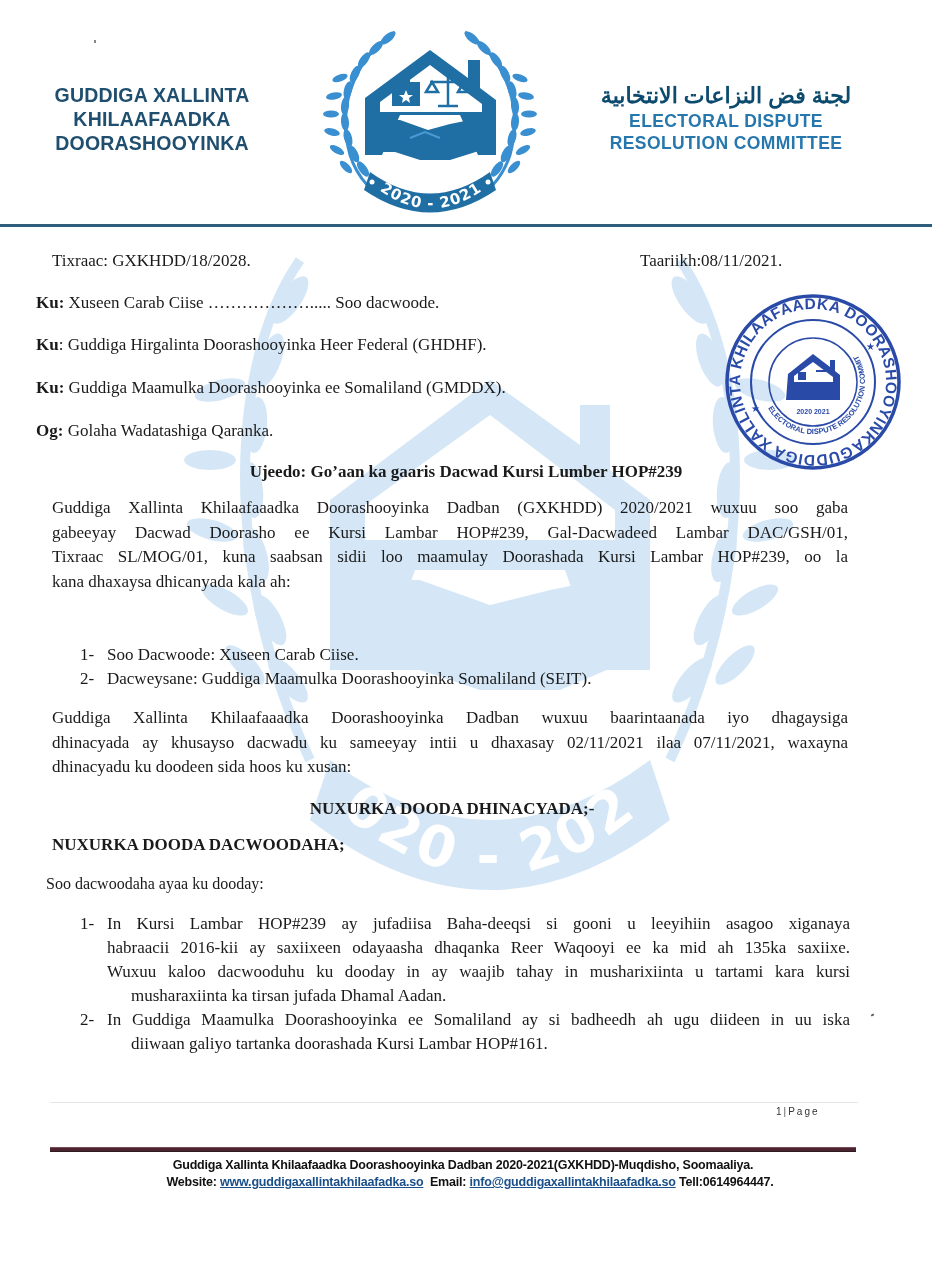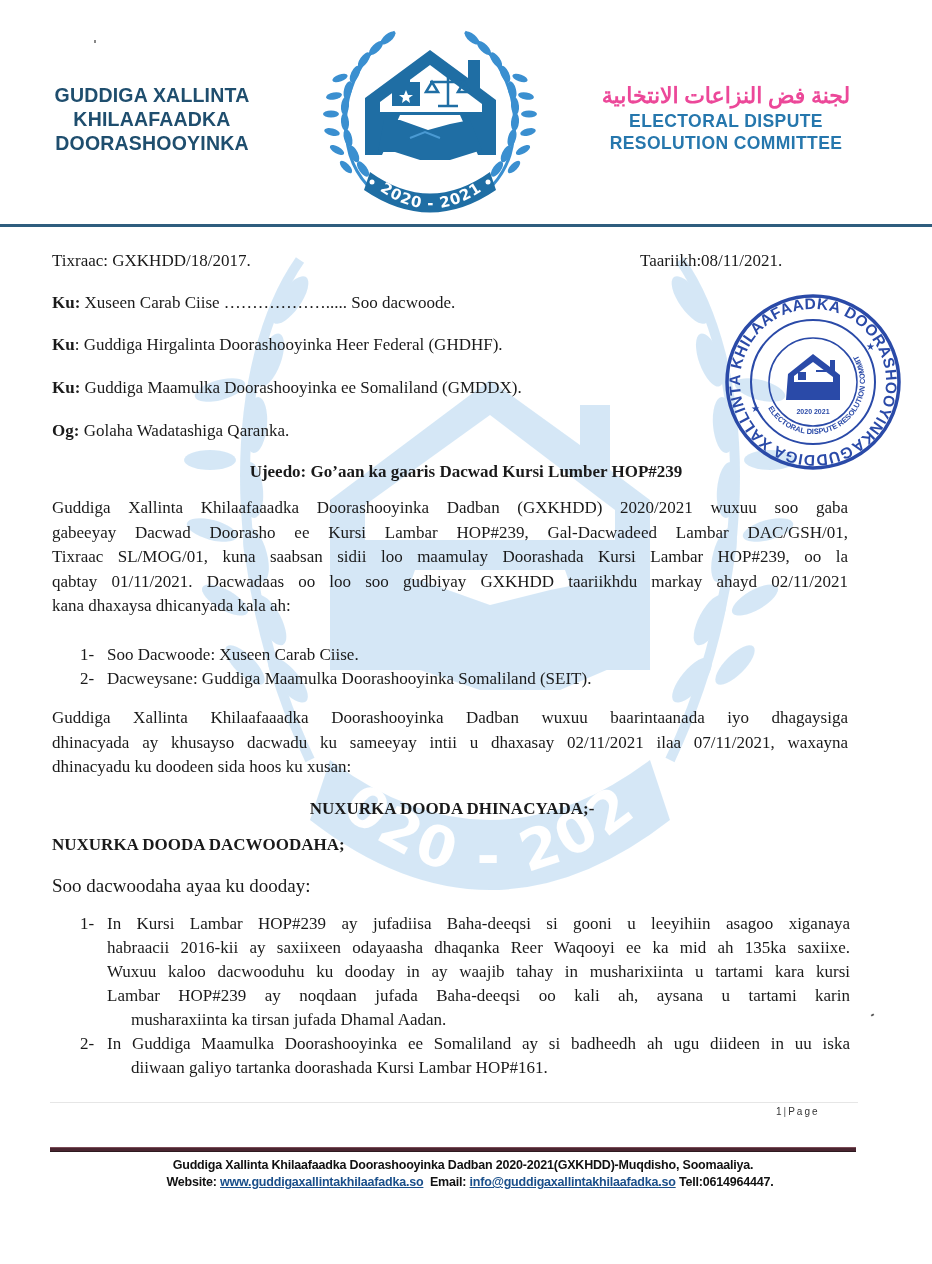--- a/index.html
+++ b/index.html
@@ -9,55 +9,55 @@
   
   .hdr-left {
     position: absolute; left: 26px; top: 83px; width: 252px;
     font-family: "Liberation Sans", sans-serif; font-weight: bold;
     font-size: 19.5px; line-height: 24px; color: #1f4e6e; text-align: center; letter-spacing: 0.2px;
   }
   .hdr-right {
     position: absolute; left: 580px; top: 82px; width: 292px;
     font-family: "Liberation Sans", sans-serif; font-weight: bold; text-align: center; color: #2677ad;
   }
-  .hdr-right .ar { font-family: Liberation Serif, serif; font-size: 22px; line-height: 28px; direction: rtl; color: #ec4899; font-weight: bold; }
+  .hdr-right .ar { font-family: Liberation Sans, sans-serif; font-size: 22px; line-height: 28px; direction: rtl; color: #0c4a6e; font-weight: bold; }
   .hdr-right .en { font-size: 17.5px; line-height: 22px; letter-spacing: 0.4px; }
 
   .logo { position: absolute; left: 300px; top: 20px; width: 260px; height: 200px; }
 
   .hdr-rule { position: absolute; left: 0; top: 224px; width: 932px; height: 3px; background: #2e5d7e; }
 
   
   .watermark { position: absolute; left: 180px; top: 240px; width: 620px; height: 660px; opacity: 0.32; pointer-events: none; }
 
   
   .txt { position: absolute; font-size: 17px; line-height: 21px; white-space: nowrap; }
   .ref { left: 52px; top: 250px; }
   .date { left: 640px; top: 250px; }
-  .addr { left: 52px; }
+  .addr { left: 36px; }
   .addr b { font-weight: bold; }
   .subject { left: 0; width: 932px; top: 461px; text-align: center; font-weight: bold; }
 
   .para {
     position: absolute; left: 52px; width: 796px; font-size: 17px; line-height: 24.5px;
     text-align: justify; text-align-last: left; white-space: normal;
   }
   .para .ln { display: block; text-align: justify; text-align-last: justify; }
   .para .ln.last { text-align-last: left; }
 
   .list { position: absolute; left: 80px; width: 770px; font-size: 17px; line-height: 24px; }
   .list .item { display: flex; }
   .list .num { width: 27px; flex: none; }
   .list .body { flex: 1; }
   .list .body .ln { display: block; text-align: justify; text-align-last: justify; }
   .list .body .ln.last { text-align-last: left; margin-left: 24px; }
 
   .h-center { position: absolute; left: 0; width: 904px; text-align: center; top: 799px; font-weight: bold; font-size: 17px; }
   .h-left { position: absolute; left: 52px; top: 835px; font-weight: bold; font-size: 17px; }
-  .intro { position: absolute; left: 52px; top: 875px; font-size: 19px; text-align: center; }
+  .intro { position: absolute; left: 46px; top: 875px; font-size: 16px; text-align: center; }
 
   .speck { position: absolute; left: 871px; top: 1014px; width: 3px; height: 2px; background: #555; transform: rotate(-30deg); }
   .speck2 { position: absolute; left: 94px; top: 40px; width: 2px; height: 3px; background: #888; }
 
   
   .faint-rule { position: absolute; left: 50px; top: 1102px; width: 808px; height: 1px; background: #e6e6e6; }
   .page-num { position: absolute; left: 776px; top: 1106px; font-family: "Liberation Sans", sans-serif; font-size: 10px; letter-spacing: 2px; color: #333; }
   .page-num .bar { color: #555; }
   .foot-rule { position: absolute; left: 50px; top: 1147px; width: 806px; height: 5px; background: #4a2530; border-top: 1px solid #7a4b56; border-bottom: 1px solid #2e1a20; }
   .foot { position: absolute; left: 0; width: 932px; text-align: center; font-family: "Liberation Sans", sans-serif; font-weight: bold; font-size: 12.5px; line-height: 18px; color: #111; letter-spacing: -0.2px; }
@@ -214,35 +214,34 @@
     <path d="M70,82 L95,62 L112,75 L112,68 L117,68 L117,79 L122,83 L122,108 L68,108 Z"></path>
     <path d="M76,84 L95,70 L115,85 L115,90 L76,90 Z" fill="#ffffff"></path>
     <rect x="80" y="80" width="8" height="8"></rect>
     <rect x="98" y="78" width="10" height="2"></rect>
   </g>
   <text x="95" y="122" text-anchor="middle" font-family="Liberation Sans, sans-serif" font-size="7" font-weight="bold" fill="#2a4aa8">2020 2021</text>
   <text x="33" y="120" font-size="10" fill="#2a4aa8">★</text>
   <text x="148" y="58" font-size="10" fill="#2a4aa8">★</text>
 </svg>
 
-<div class="txt ref">Tixraac: GXKHDD/18/2017.</div>
+<div class="txt ref">Tixraac: GXKHDD/18/2028.</div>
 <div class="txt date">Taariikh:08/11/2021.</div>
 
 <div class="txt addr" style="top:292px"><b>Ku:</b><span> Xuseen Carab Ciise ………………..... Soo dacwoode.</span></div>
 <div class="txt addr" style="top:334px"><b>Ku</b><span>: Guddiga Hirgalinta Doorashooyinka Heer Federal (GHDHF).</span></div>
 <div class="txt addr" style="top:377px"><b>Ku:</b><span> Guddiga Maamulka Doorashooyinka ee Somaliland (GMDDX).</span></div>
 <div class="txt addr" style="top:420px"><b>Og:</b><span> Golaha Wadatashiga Qaranka.</span></div>
 
 <div class="txt subject">Ujeedo: Go’aan ka gaaris Dacwad Kursi Lumber HOP#239</div>
 
 <div class="para" style="top:496px">
   <span class="ln">Guddiga Xallinta Khilaafaaadka Doorashooyinka Dadban (GXKHDD) 2020/2021 wuxuu soo gaba</span>
   <span class="ln">gabeeyay Dacwad Doorasho ee Kursi Lambar HOP#239, Gal-Dacwadeed Lambar DAC/GSH/01,</span>
   <span class="ln">Tixraac SL/MOG/01, kuna saabsan sidii loo maamulay Doorashada Kursi Lambar HOP#239,  oo la</span>
-  <span class="ln">qabtay 01/11/2021. Dacwadaas oo loo soo gudbiyay GXKHDD taariikhdu markay ahayd 02/11/2021</span>
   <span class="ln last">kana dhaxaysa dhicanyada kala ah:</span>
 </div>
 
 <div class="list" style="top:643px">
   <div class="item">
     <span class="num">1-</span>
     <span class="body">Soo Dacwoode: Xuseen Carab Ciise.</span>
   </div>
   <div class="item">
     <span class="num">2-</span>
@@ -260,21 +259,20 @@
 <div class="h-left">NUXURKA DOODA DACWOODAHA;</div>
 <div class="intro">Soo dacwoodaha ayaa ku dooday:</div>
 
 <div class="list" style="top:912px">
   <div class="item">
     <span class="num">1-</span>
     <span class="body">
       <span class="ln">In Kursi Lambar HOP#239 ay jufadiisa Baha-deeqsi si gooni u leeyihiin asagoo xiganaya</span>
       <span class="ln">habraacii 2016-kii ay saxiixeen odayaasha dhaqanka Reer Waqooyi ee ka mid ah 135ka saxiixe.</span>
       <span class="ln">Wuxuu kaloo dacwooduhu ku dooday in ay waajib tahay in musharixiinta u tartami kara kursi</span>
-      <span class="ln">Lambar HOP#239 ay noqdaan jufada Baha-deeqsi oo kali ah, aysana u tartami karin</span>
       <span class="ln last">musharaxiinta ka tirsan jufada Dhamal Aadan.</span>
     </span>
   </div>
   <div class="item">
     <span class="num">2-</span>
     <span class="body">
       <span class="ln">In Guddiga Maamulka Doorashooyinka ee Somaliland ay si badheedh ah ugu diideen in uu iska</span>
       <span class="ln last">diiwaan galiyo tartanka doorashada Kursi Lambar HOP#161.</span>
     </span>
   </div>

